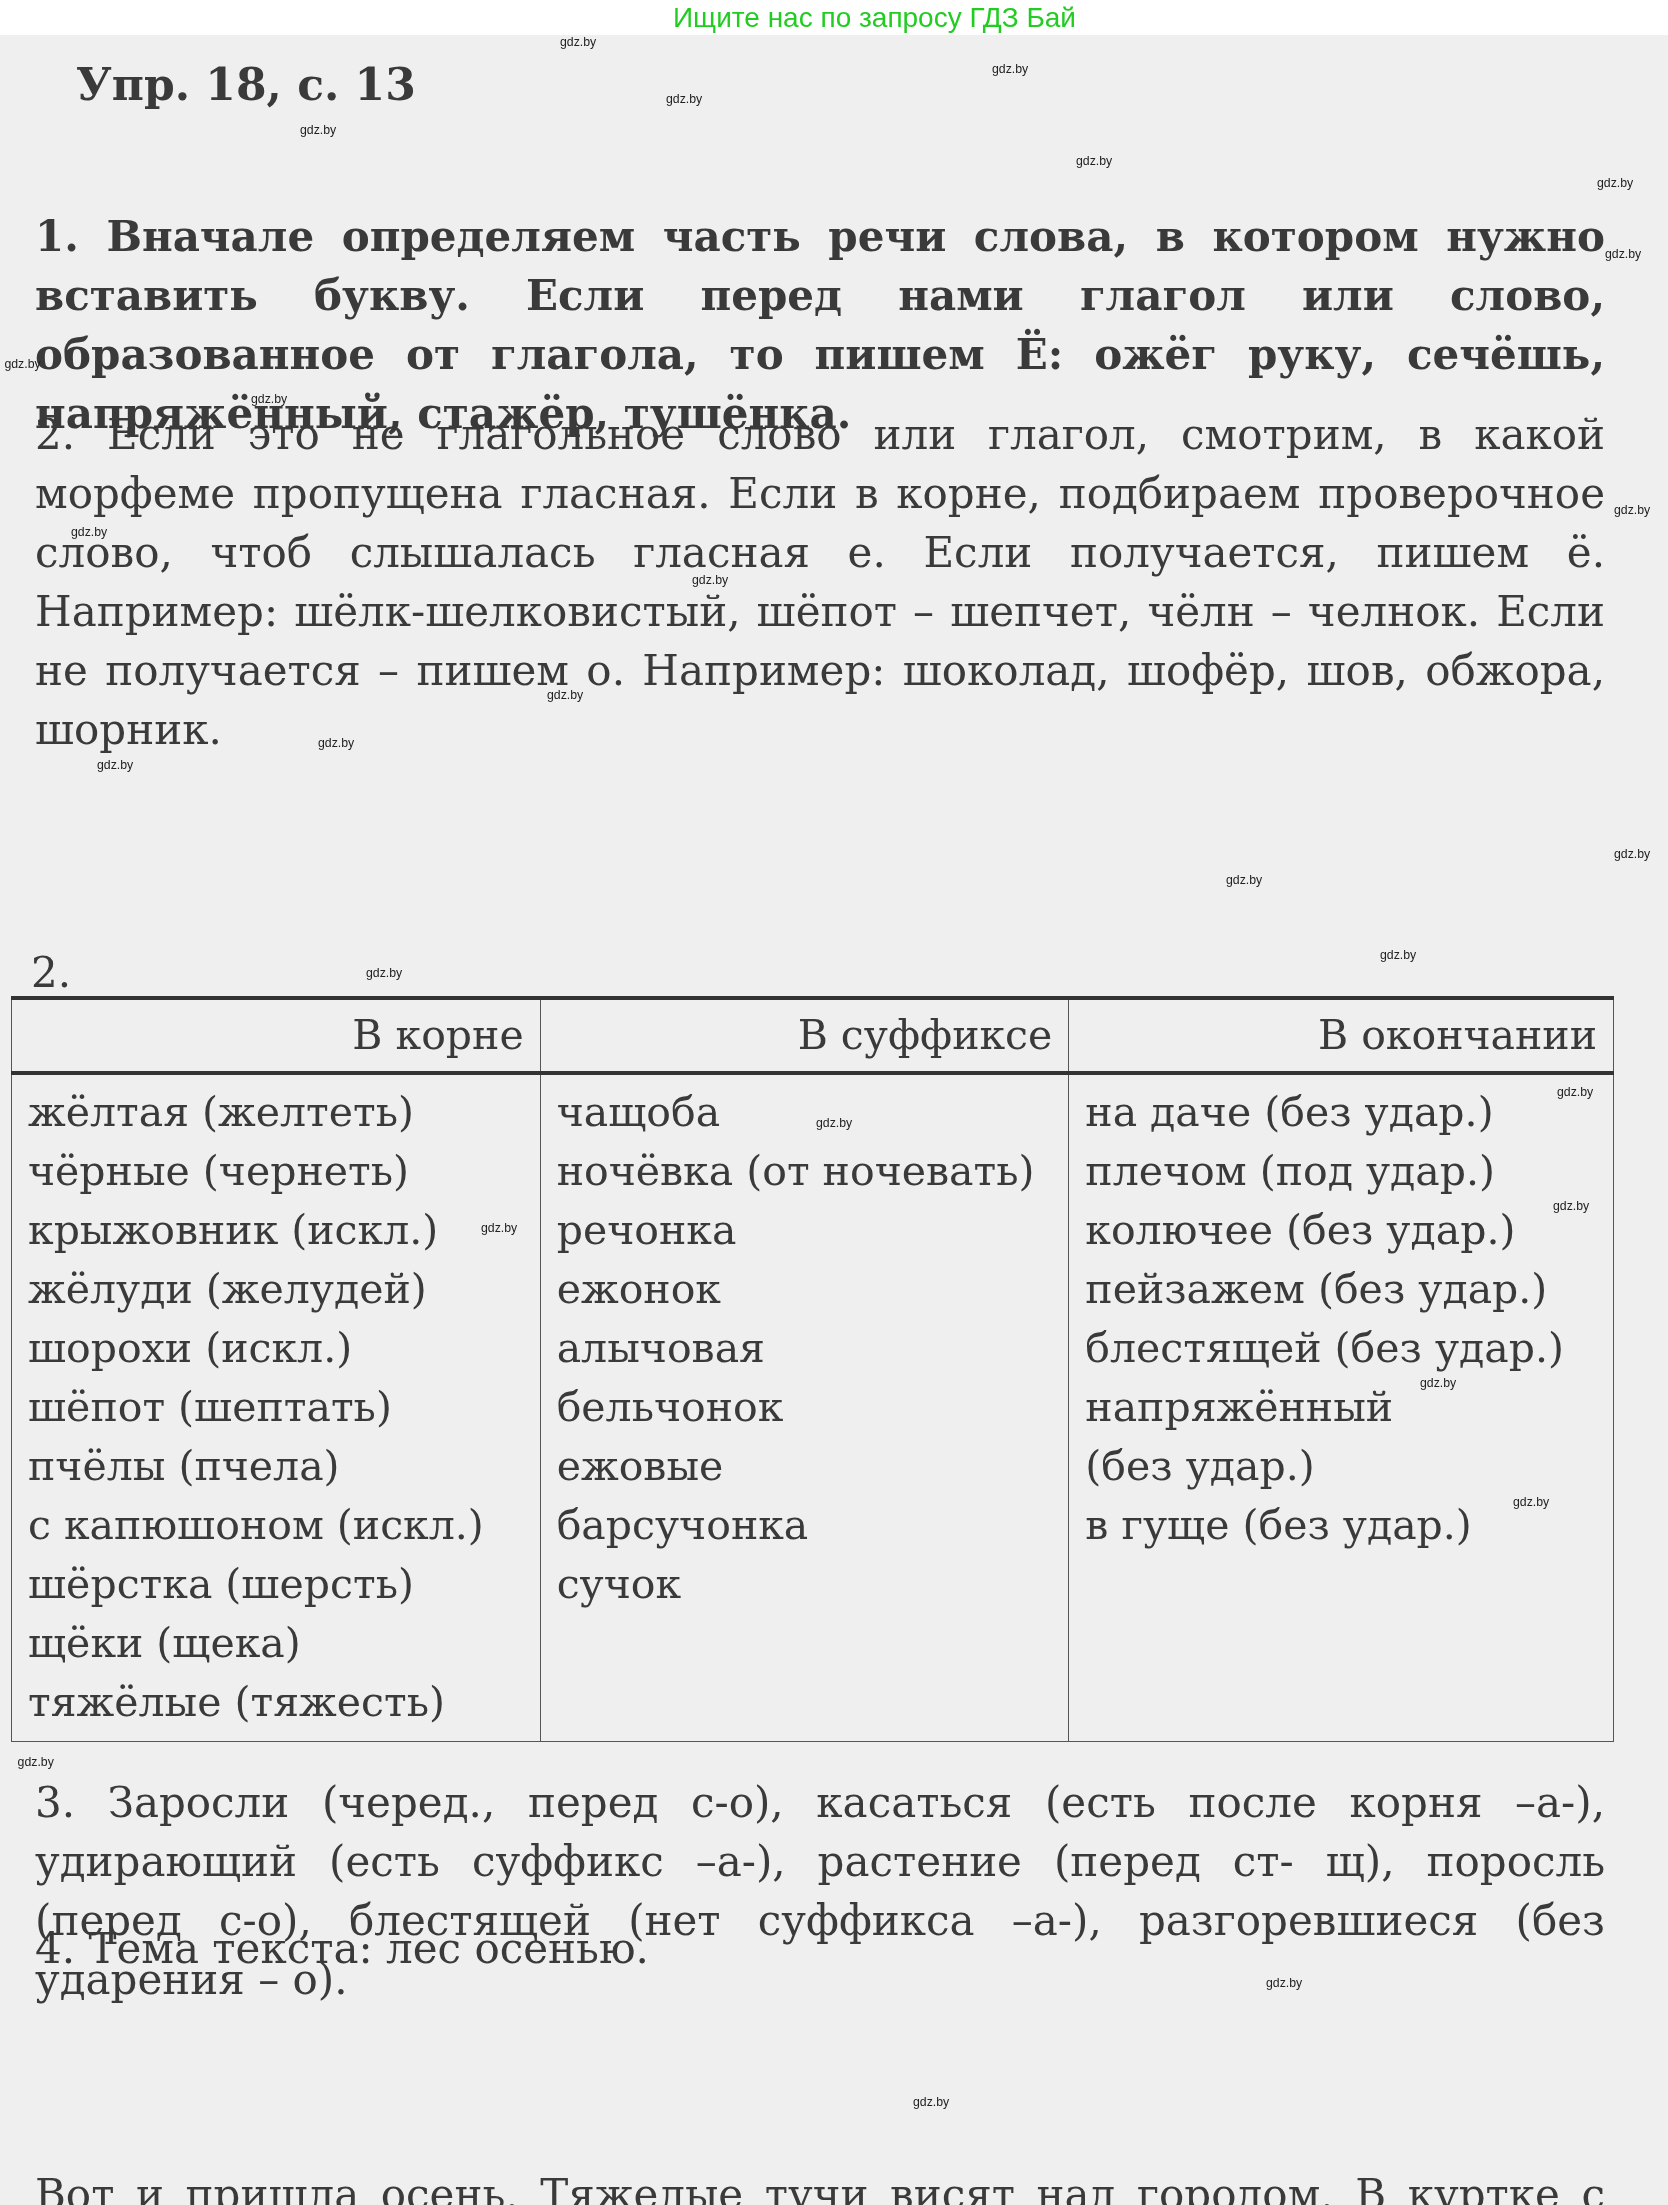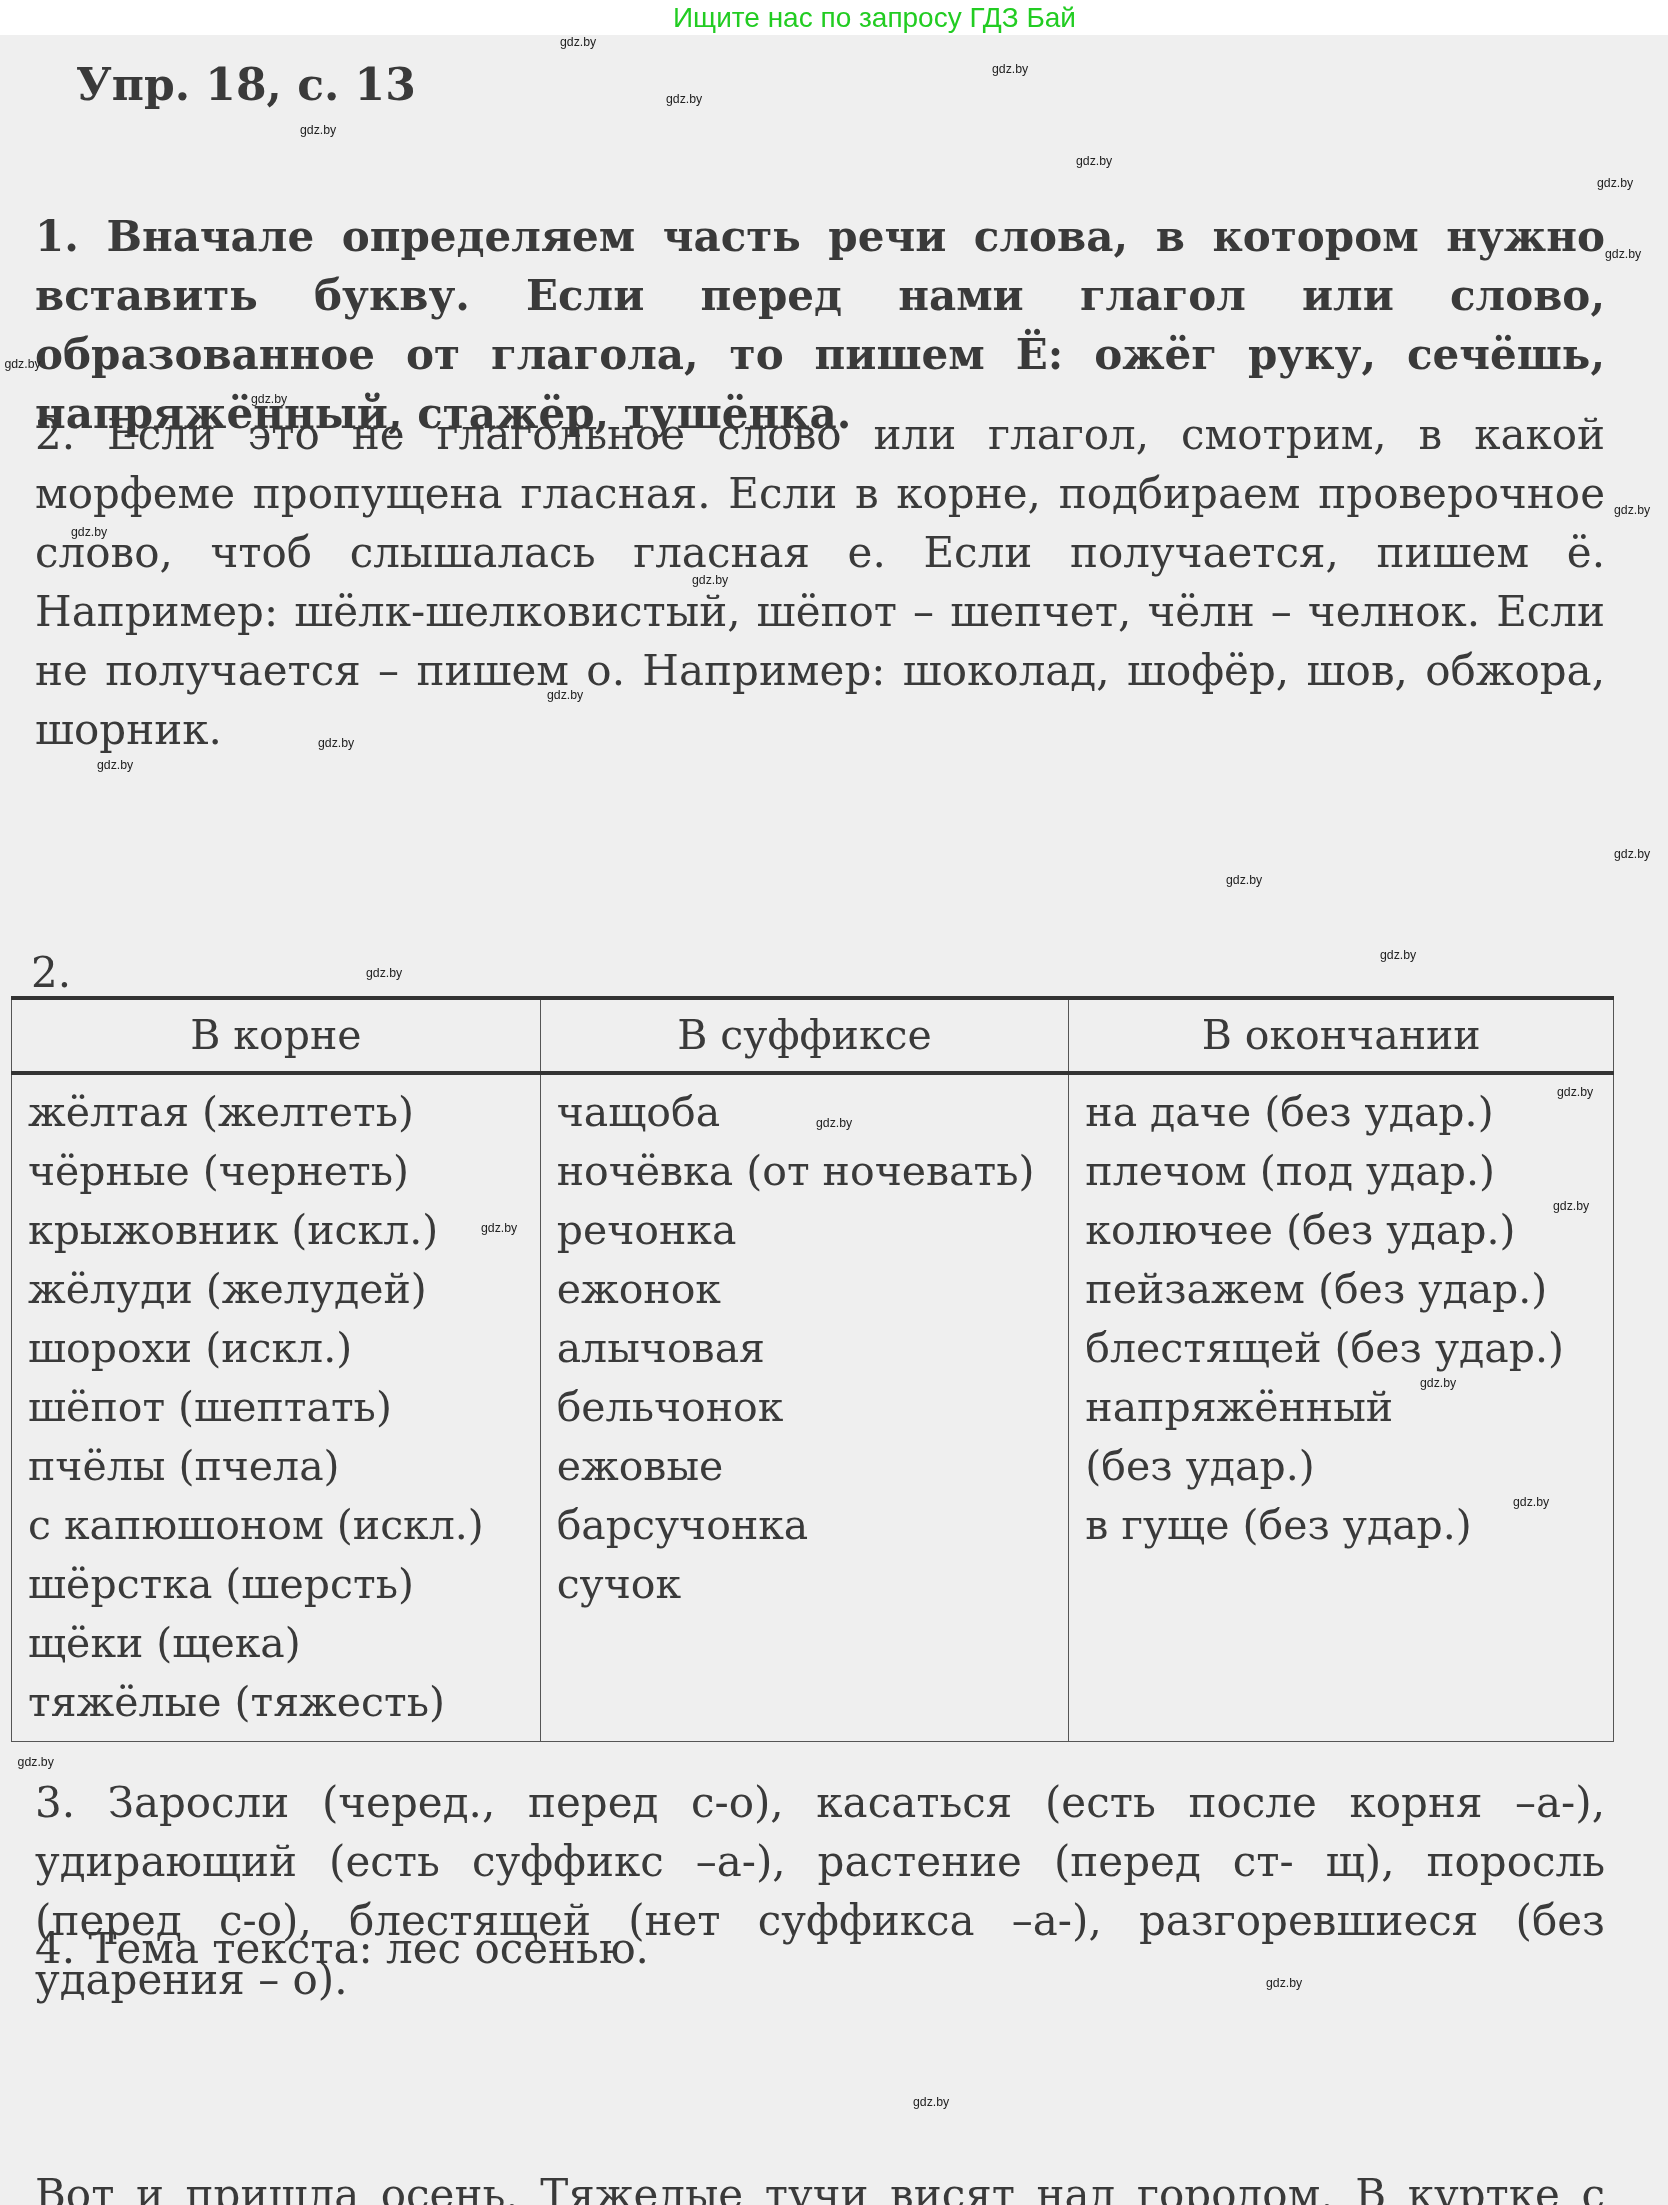--- a/index.html
+++ b/index.html
@@ -3,21 +3,21 @@
 <meta charset="utf-8">
 <style>
   html, body { margin:0; padding:0; }
   body { width:1669px; height:2529px; background:#ffffff; position:relative; overflow:hidden; font-family:"DejaVu Serif", serif; color:#3a3a3a; }
   .top-banner { position:absolute; left:0; top:0; width:1669px; height:35px; background:#ffffff; text-align:center; font-family:"Liberation Sans", sans-serif; font-size:28px; line-height:35px; color:#22cc22;padding-left:40px; }
   .page { position:absolute; left:0; top:35px; width:1669px; height:2415px; background:#efefef; }
   .title { position:absolute; left:40px; top:24px; font-size:44px; font-weight:bold; color:#3a3a3a;margin-left:36px; }
   .para { position:absolute; left:35px; width:1570px; font-size:42px; line-height:59px; text-align:justify; color:#3a3a3a; }
   .wm { position:absolute; font-family:"Liberation Sans", sans-serif; font-size:12.3px; color:#222; }
   table.tbl { position:absolute; left:11px; top:961px; width:1603px; border-collapse:collapse; font-size:41px; color:#3a3a3a; }
-  table.tbl th { text-align:center; font-weight:normal; padding:8.8px 16px; border-top:4.4px solid #333; border-bottom:4.4px solid #333; border-left:1.8px solid #555; border-right:1.8px solid #555; height:53px; }
+  table.tbl th { text-align:right; font-weight:normal; padding:8.8px 16px; border-top:4.4px solid #333; border-bottom:4.4px solid #333; border-left:1.8px solid #555; border-right:1.8px solid #555; height:53px; }
   table.tbl td { vertical-align:top; padding:8.8px 16px; border-left:1.8px solid #555; border-right:1.8px solid #555; line-height:59px; }
   table.tbl tr:last-child td { border-bottom:1.8px solid #555; }
   .cell-line { display:block; white-space:nowrap; }
   .num2 { position:absolute; left:31px; top:913px; font-size:42px; }
 </style>
 </head>
 <body>
 
 <div class="top-banner">Ищите нас по запросу ГДЗ Бай</div>
 

